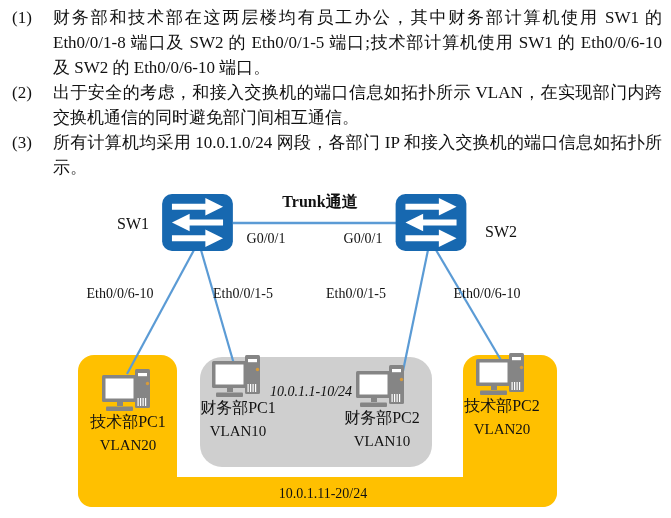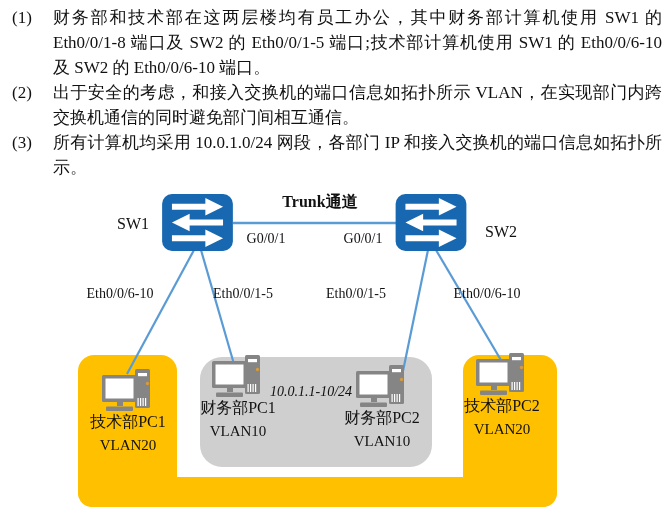--- a/index.html
+++ b/index.html
@@ -149,14 +149,15 @@
     <div class="dlabel big" style="left:320px;top:194px;font-weight:bold;">Trunk通道</div>
     <div class="dlabel big" style="left:133px;top:216px;">SW1</div>
     <div class="dlabel big" style="left:501px;top:216px;margin-top:8px;">SW2</div>
     <div class="dlabel" style="left:266px;top:231px;">G0/0/1</div>
     <div class="dlabel" style="left:363px;top:231px;">G0/0/1</div>
     <div class="dlabel" style="left:120px;top:286px;">Eth0/0/6-10</div>
     <div class="dlabel" style="left:243px;top:286px;">Eth0/0/1-5</div>
     <div class="dlabel" style="left:356px;top:286px;">Eth0/0/1-5</div>
     <div class="dlabel" style="left:487px;top:286px;">Eth0/0/6-10</div>
     <div class="dlabel" style="left:311px;top:384px;font-style:italic;">10.0.1.1-10/24</div>
+    <div class="dlabel" style="left:323px;top:486px;">10.0.1.11-20/24</div>
   </div>
 </div>
 
 </body></html>

